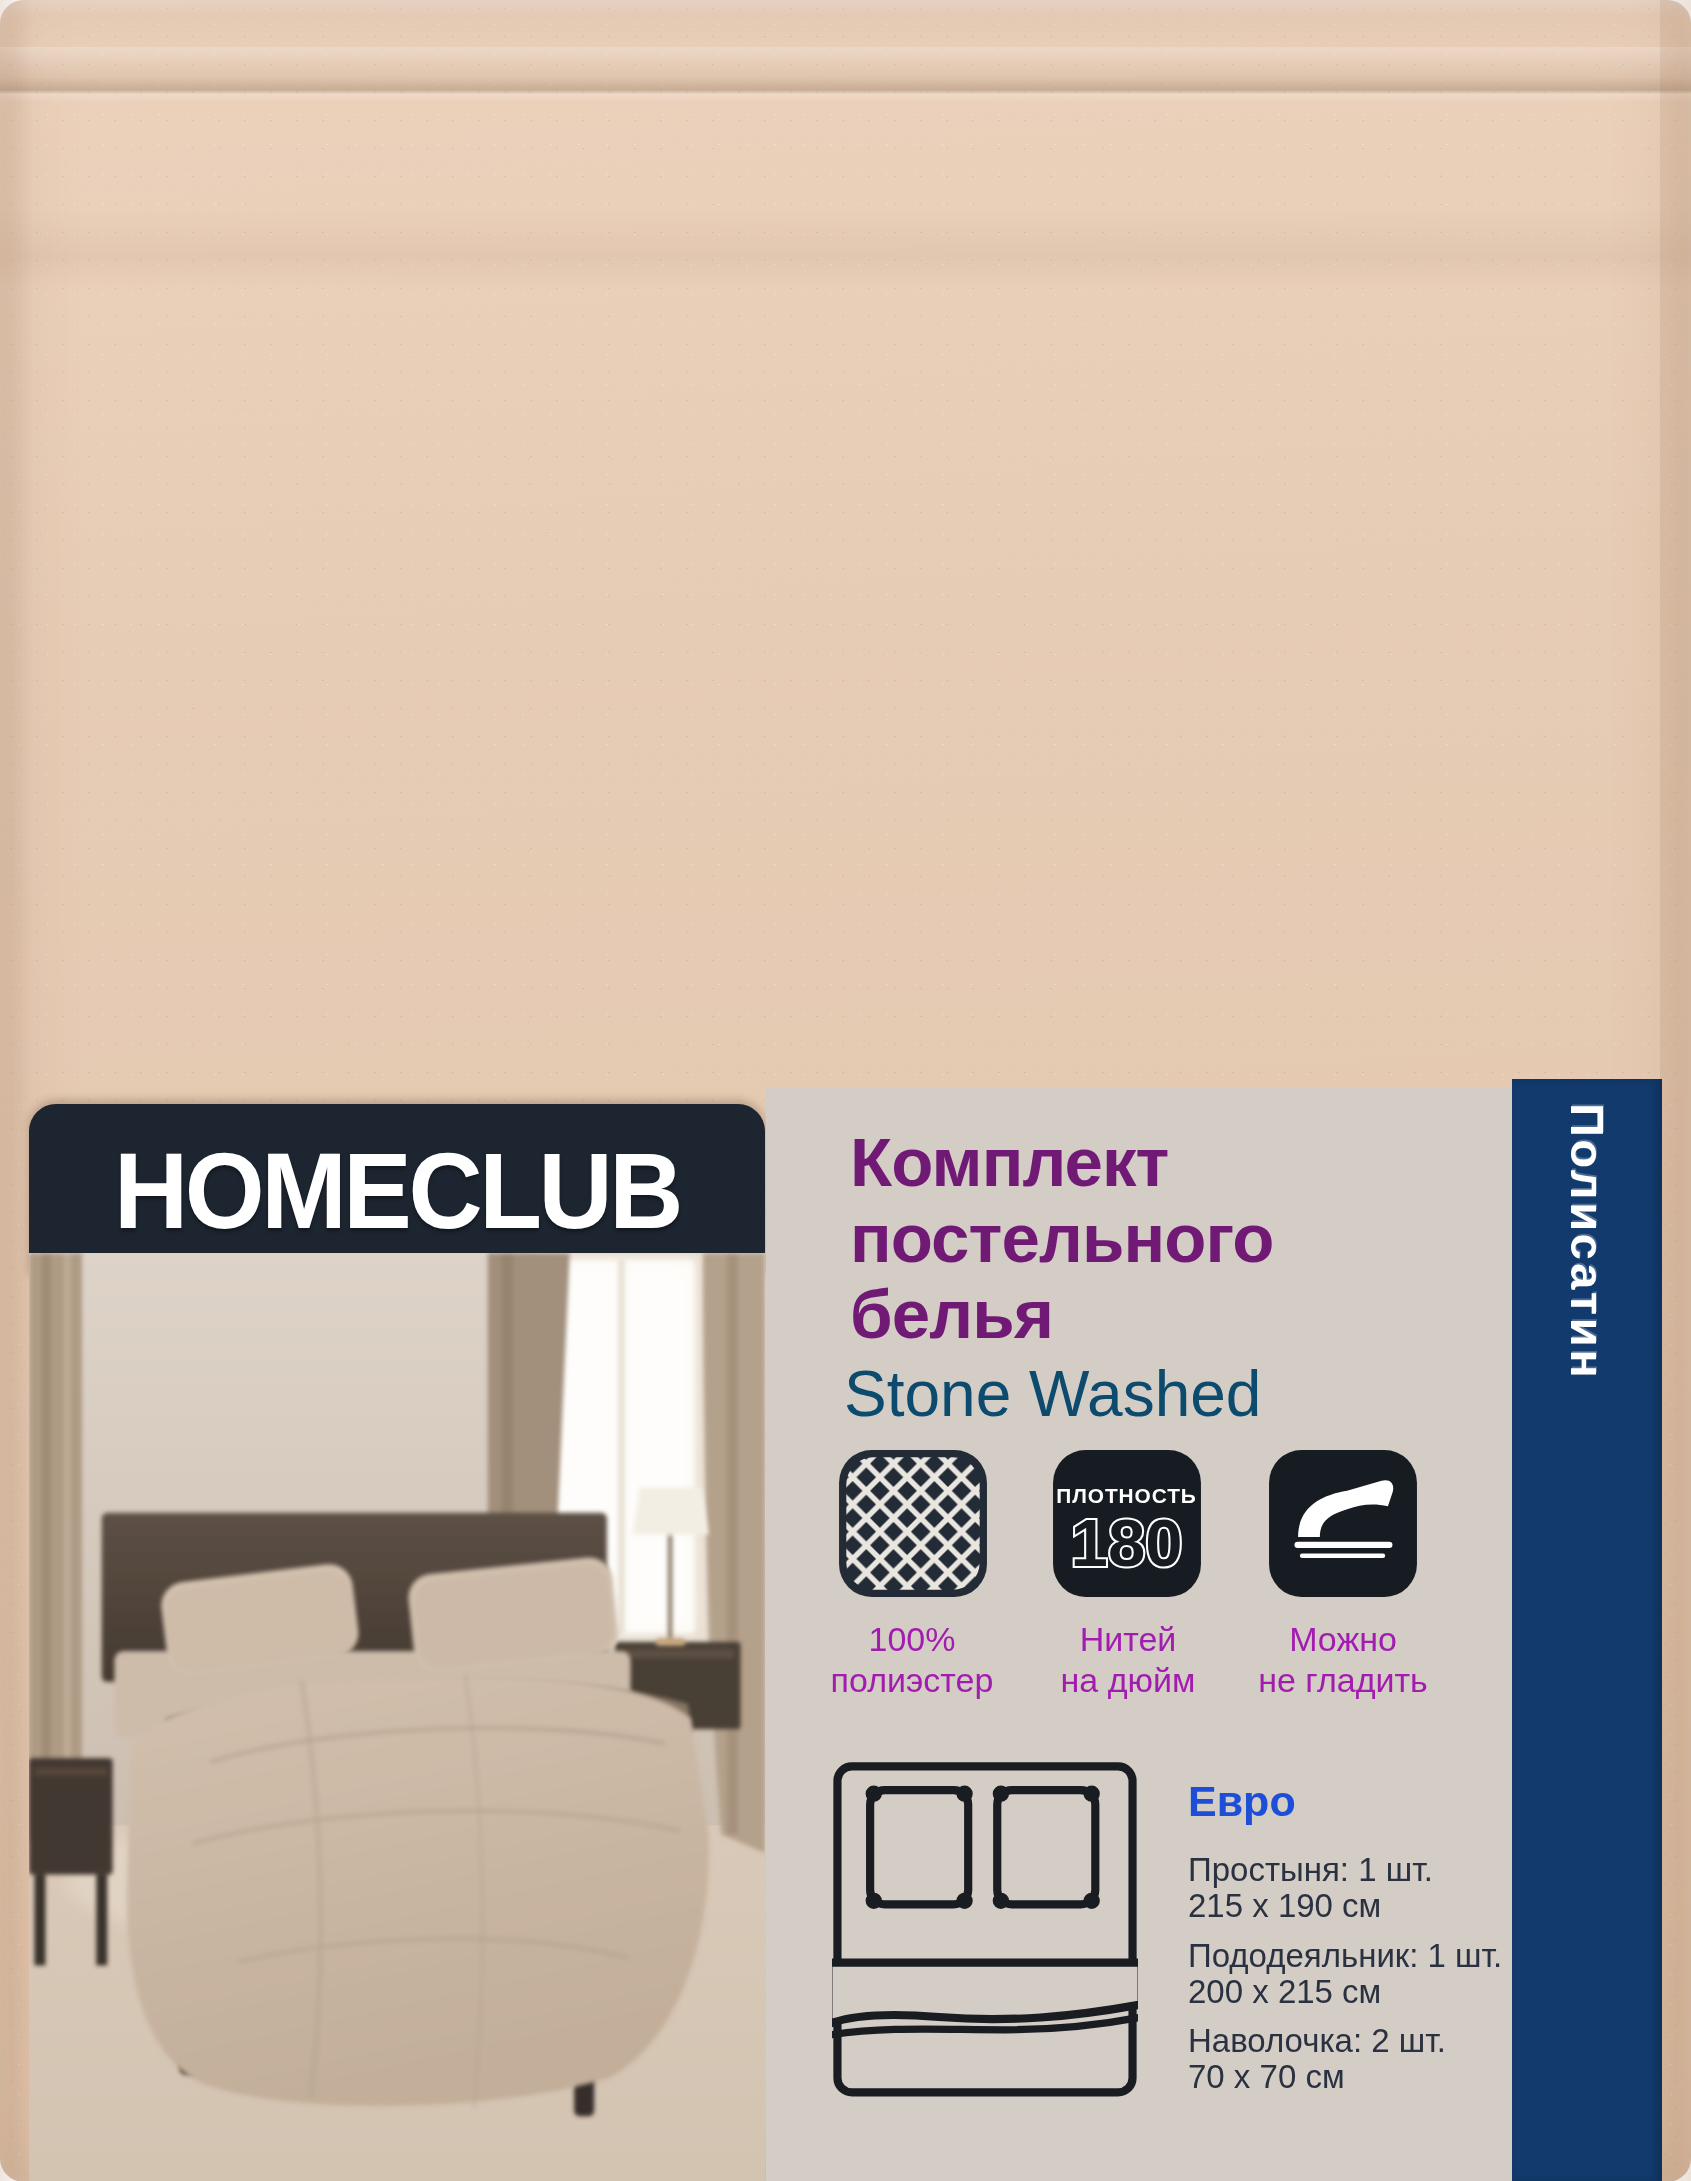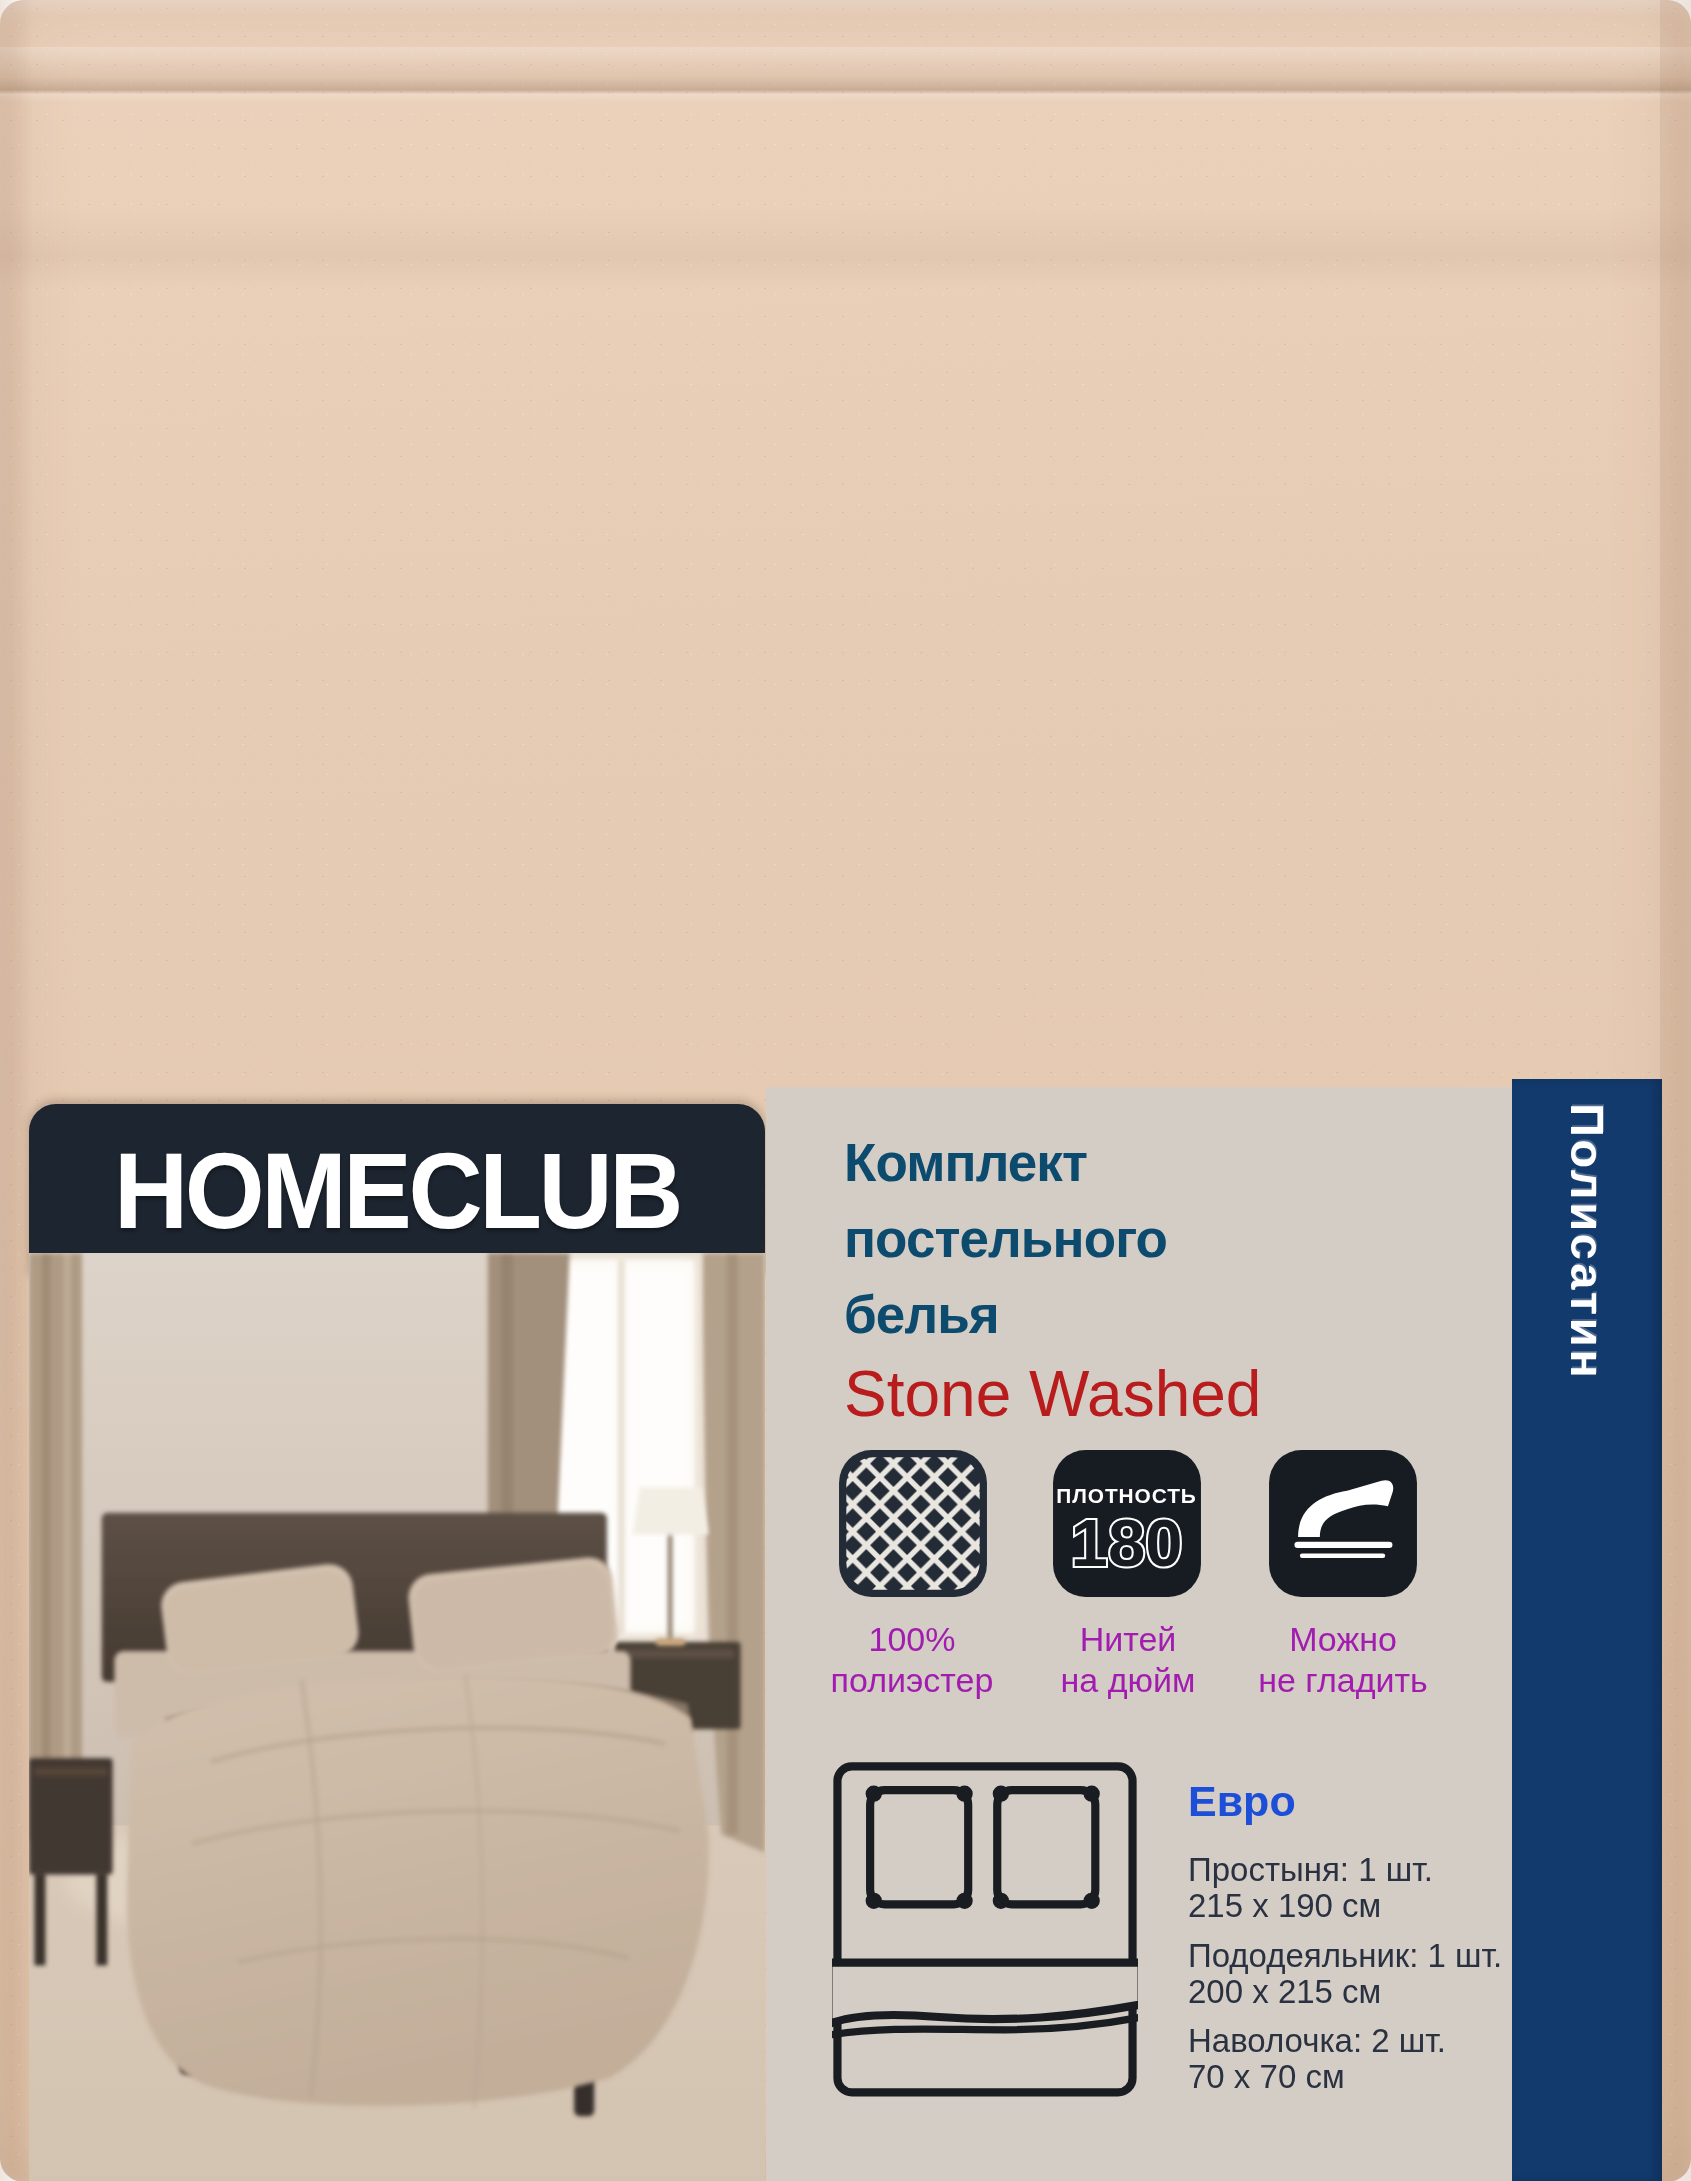--- a/index.html
+++ b/index.html
@@ -28,23 +28,23 @@
     background:#1d2530;border-radius:27px 27px 0 0;
     box-shadow:0 -3.6px 9px rgba(60,40,25,.25);}
   .brand{position:absolute;left:0;top:0;width:100%;height:100%;
     display:flex;align-items:center;justify-content:center;
     color:#ffffff;font-size:107px;font-weight:700;letter-spacing:-3.6px;
     transform:scaleX(.96);text-shadow:0 2.7px 3.6px rgba(0,0,0,.35);}
   .photo{position:absolute;left:29px;top:1253px;width:736px;height:929px;overflow:hidden;background:#d8cec4;}
 
   
   .panel{position:absolute;left:766px;top:1087px;width:746px;height:1095px;background:#d3cdc6;}
-  .title{position:absolute;left:78px;top:38px;color:#0c4a6e;font-weight:700;
-         font-size:53px;line-height:76px;letter-spacing:-0.9px;}
-  .subtitle{position:absolute;left:78px;top:271px;color:#b91c1c;font-weight:400;
+  .title{position:absolute;left:84px;top:38px;color:#701a75;font-weight:700;
+         font-size:69px;line-height:76px;letter-spacing:-0.9px;}
+  .subtitle{position:absolute;left:78px;top:271px;color:#0c4a6e;font-weight:400;
          font-size:64px;line-height:73px;}
   .icon{position:absolute;top:363px;width:148px;height:147px;border-radius:33px;}
   .icon svg{display:block;width:100%;height:100%;}
   .icon-1{left:73px;}  .icon-2{left:287px;}  .icon-3{left:503px;}
   .feature-label{position:absolute;top:532px;width:218px;text-align:center;
     color:#a21caf;font-size:34px;line-height:41px;font-weight:400;white-space:pre-line;}
   .fl-1{left:37px;} .fl-2{left:253px;} .fl-3{left:468px;}
   .bed-diagram{position:absolute;left:66px;top:674px;width:306px;height:337px;}
   .sizes{position:absolute;left:422px;top:691px;color:#2a3140;}
   .size-name{font-size:43px;font-weight:700;line-height:47px;margin-bottom:27px;color:#1d4ed8;}

